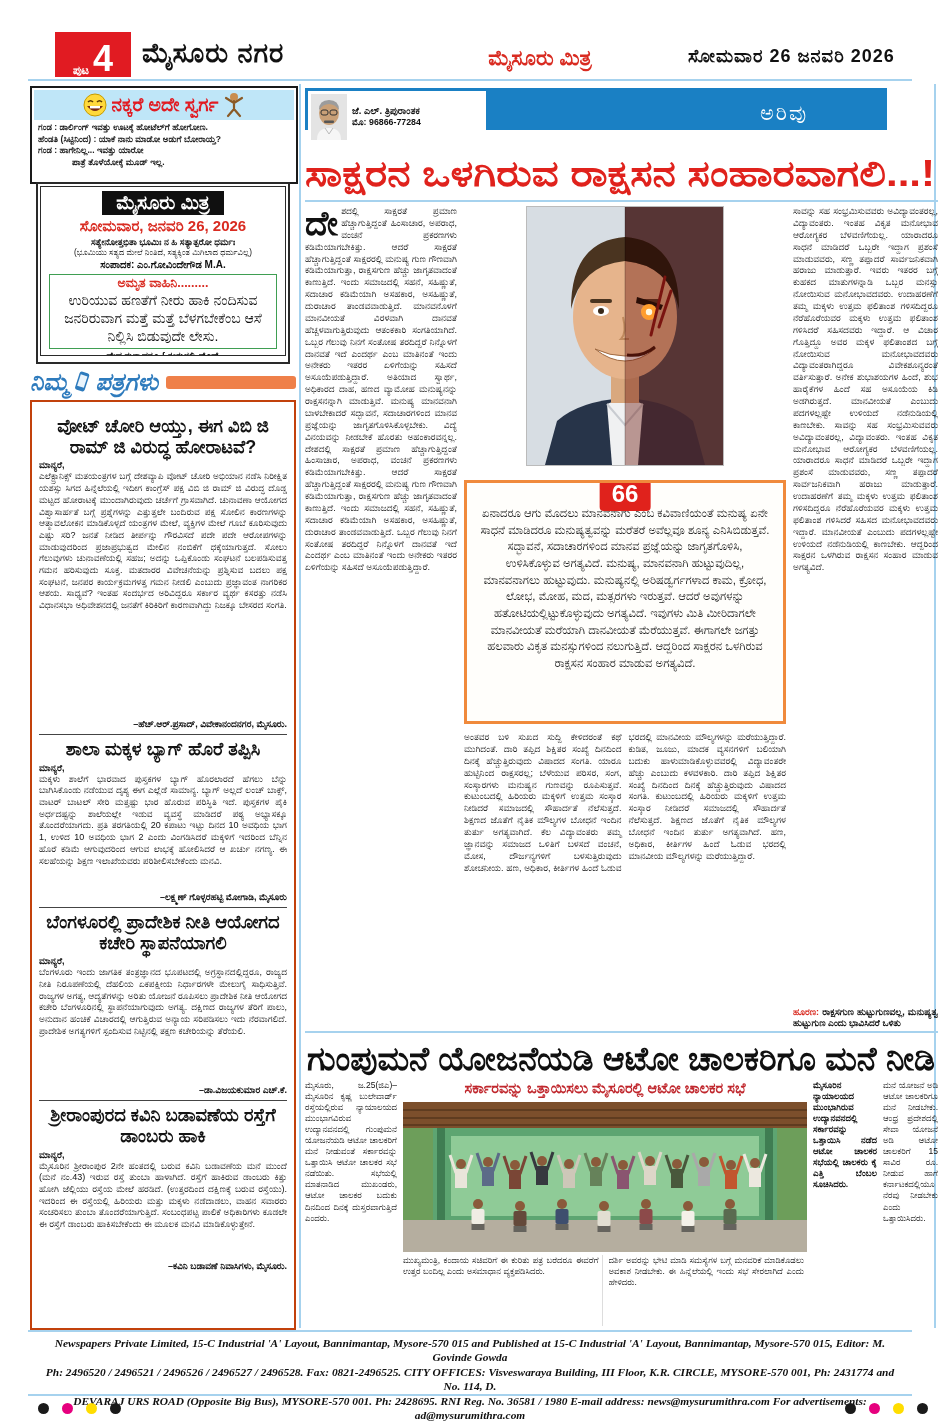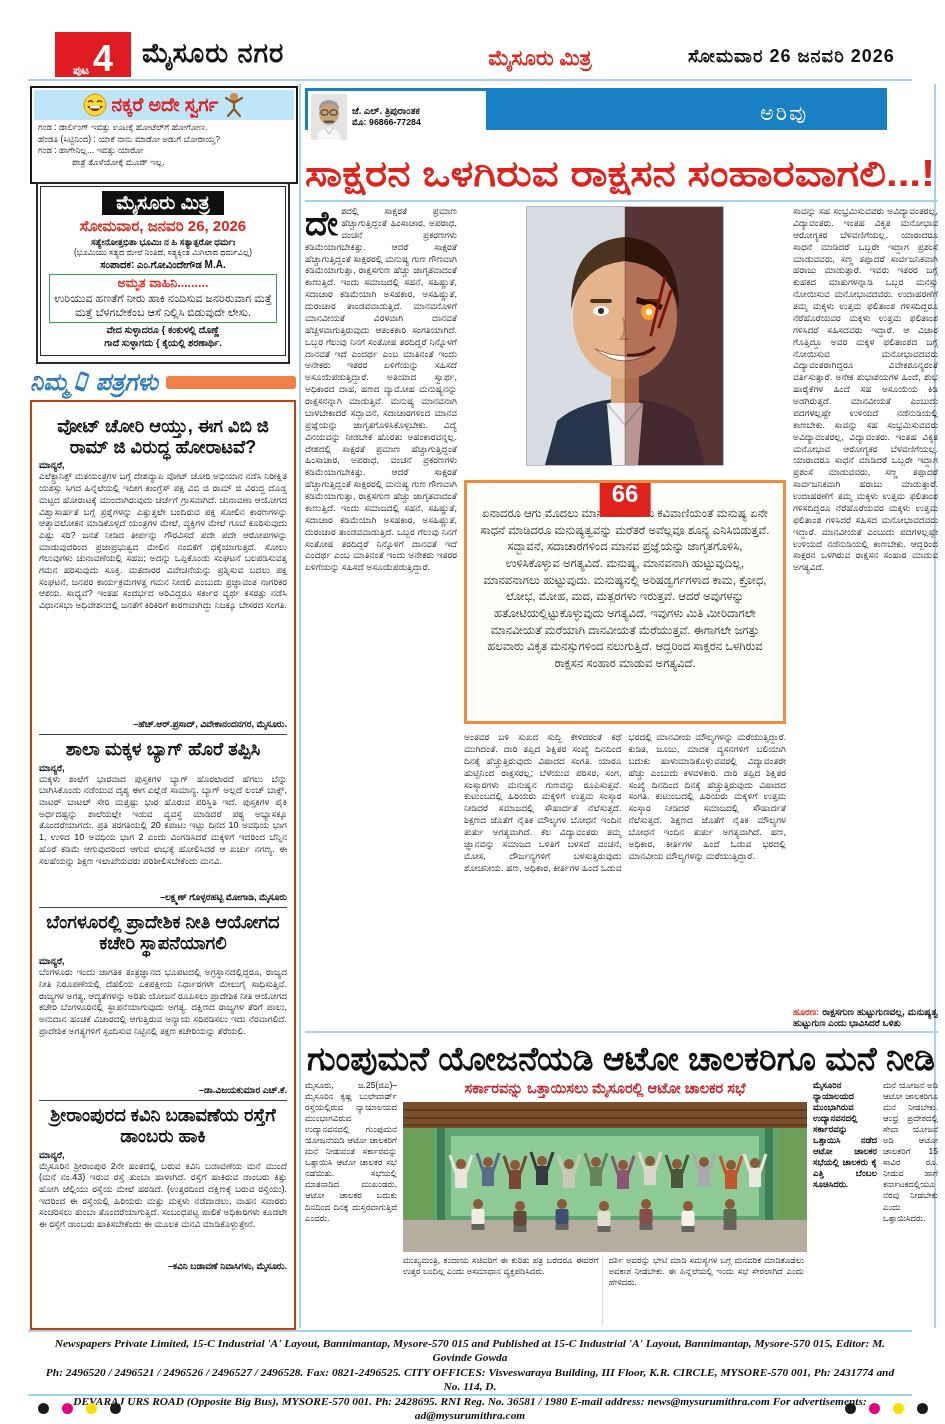--- a/index.html
+++ b/index.html
@@ -15,33 +15,33 @@
   #pagebox .num{font-size:36px;font-weight:bold;line-height:1;}
   #secname{left:142px;top:38px;font-size:27px;font-weight:bold;letter-spacing:1px;}
   #mast-c{left:440px;top:46px;width:200px;font-size:21px;font-weight:bold;color:#d92b21;text-align:center;}
   #date-r{left:688px;top:46px;font-size:18px;font-weight:bold;letter-spacing:1px;}
   .hr-blue{background:#a6d2ee;height:2px;}
   .vr-blue{background:#a6d2ee;width:2px;}
   
   #jokebox{left:30px;top:86px;width:264px;height:94px;border:2px solid #1a1a1a;background:#fff;}
   #jokehead{margin:2px;height:30px;background:#bfe6f8;display:flex;align-items:center;justify-content:center;gap:5px;}
   #joketitle{color:#e11b22;font-size:19px;font-weight:bold;}
-  .jline{font-size:8.6px;line-height:1.35;padding:0 6px;font-weight:normal;color:#222;}
+  .jline{font-size:8.6px;line-height:1.35;padding:0 6px;font-weight:bold;color:#222;}
   
   #mastbox{left:36px;top:182px;width:250px;height:178px;border:2px solid #2a2a2a;background:#fff;}
   #mastbox .inner{margin:2px;border:1px solid #2a2a2a;height:168px;text-align:center;overflow:hidden;}
   #mastbanner{display:inline-block;margin-top:4px;background:#101010;color:#fff;font-size:19px;
               font-weight:bold;padding:1px 14px;}
   #mastdate{color:#d92b21;font-size:15px;font-weight:bold;margin-top:2px;}
   .motto1{font-size:8.8px;font-weight:bold;margin-top:2px;}
   .motto2{font-size:8.2px;}
   .editor{font-size:10px;font-weight:bold;margin-top:1px;}
   #greenbox{margin:3px 8px 0 8px;border:1.5px solid #3f9e52;padding:1px 3px 2px 3px;}
   #greenbox .gt{color:#d92b21;font-size:12.5px;font-weight:bold;}
-  #greenbox .gb{font-size:11px;line-height:1.3;text-align:center;}
+  #greenbox .gb{font-size:14px;line-height:1.3;text-align:center;}
   .provrow{font-size:9.5px;font-weight:bold;margin-top:1px;}
   
   #lethead{left:30px;top:366px;width:266px;height:32px;display:flex;align-items:center;gap:4px;}
   #lethead .lt{color:#2e7bbd;font-size:24px;font-weight:bold;font-style:italic;}
   #lethead .obar{flex:1;height:13px;background:#ef8049;border-radius:3px;margin-left:4px;}
   #letbox{left:30px;top:400px;width:266px;height:930px;border:2px solid #c2410c;
           padding:14px 7px;box-sizing:border-box;overflow:hidden;}
   .let-h{font-size:18px;font-weight:bold;text-align:center;line-height:1.18;color:#141414;}
   .let-sal{font-size:9px;font-weight:bold;margin-top:2px;}
   .let-b{font-size:9px;line-height:1.3;text-align:justify;overflow:hidden;}
@@ -58,21 +58,21 @@
   #mainhead text{font-weight:bold;fill:#e0221c;}
   #mainbody{left:305px;top:206px;width:633px;height:824px;display:flex;gap:7px;}
   .mcol{overflow:hidden;}
   #mcol1{width:152px;}
   #mcolmid{width:322px;display:flex;flex-direction:column;}
   #mcol4{width:145px;display:flex;flex-direction:column;}
   #faceimg{align-self:center;border:1px solid #bbb;}
   #quotebox{margin-top:14px;border:3px solid #f08a3c;position:relative;height:244px;
             padding:22px 12px 6px 12px;box-sizing:border-box;overflow:hidden;background:#fffefb;}
   #qbadge{position:absolute;top:-3px;left:50%;transform:translateX(-50%);background:#e0221c;color:#fff;
-          font-size:24px;font-weight:bold;padding:0 12px 8px 12px;border-radius:4px;line-height:1.2;}
+          font-size:24px;font-weight:bold;padding:0 12px 2px 12px;border-radius:4px;line-height:1.2;}
   #quotetext{font-size:11.5px;line-height:1.45;text-align:center;color:#222;}
   #midbelow{margin-top:8px;flex:1;column-count:2;column-gap:7px;font-size:9px;line-height:1.32;
             text-align:justify;overflow:hidden;}
   #mcol4 .coltext{flex:1;overflow:hidden;}
   .closing{font-size:9px;line-height:1.3;font-weight:bold;text-align:justify;}
   .closing .cl{color:#d92b21;}
   .dropcap{float:left;font-size:34px;line-height:0.9;font-weight:bold;padding:2px 3px 0 0;}
   
   #bhead{left:305px;top:1036px;width:633px;height:42px;}
   #bhead text{font-weight:bold;fill:#101010;}

